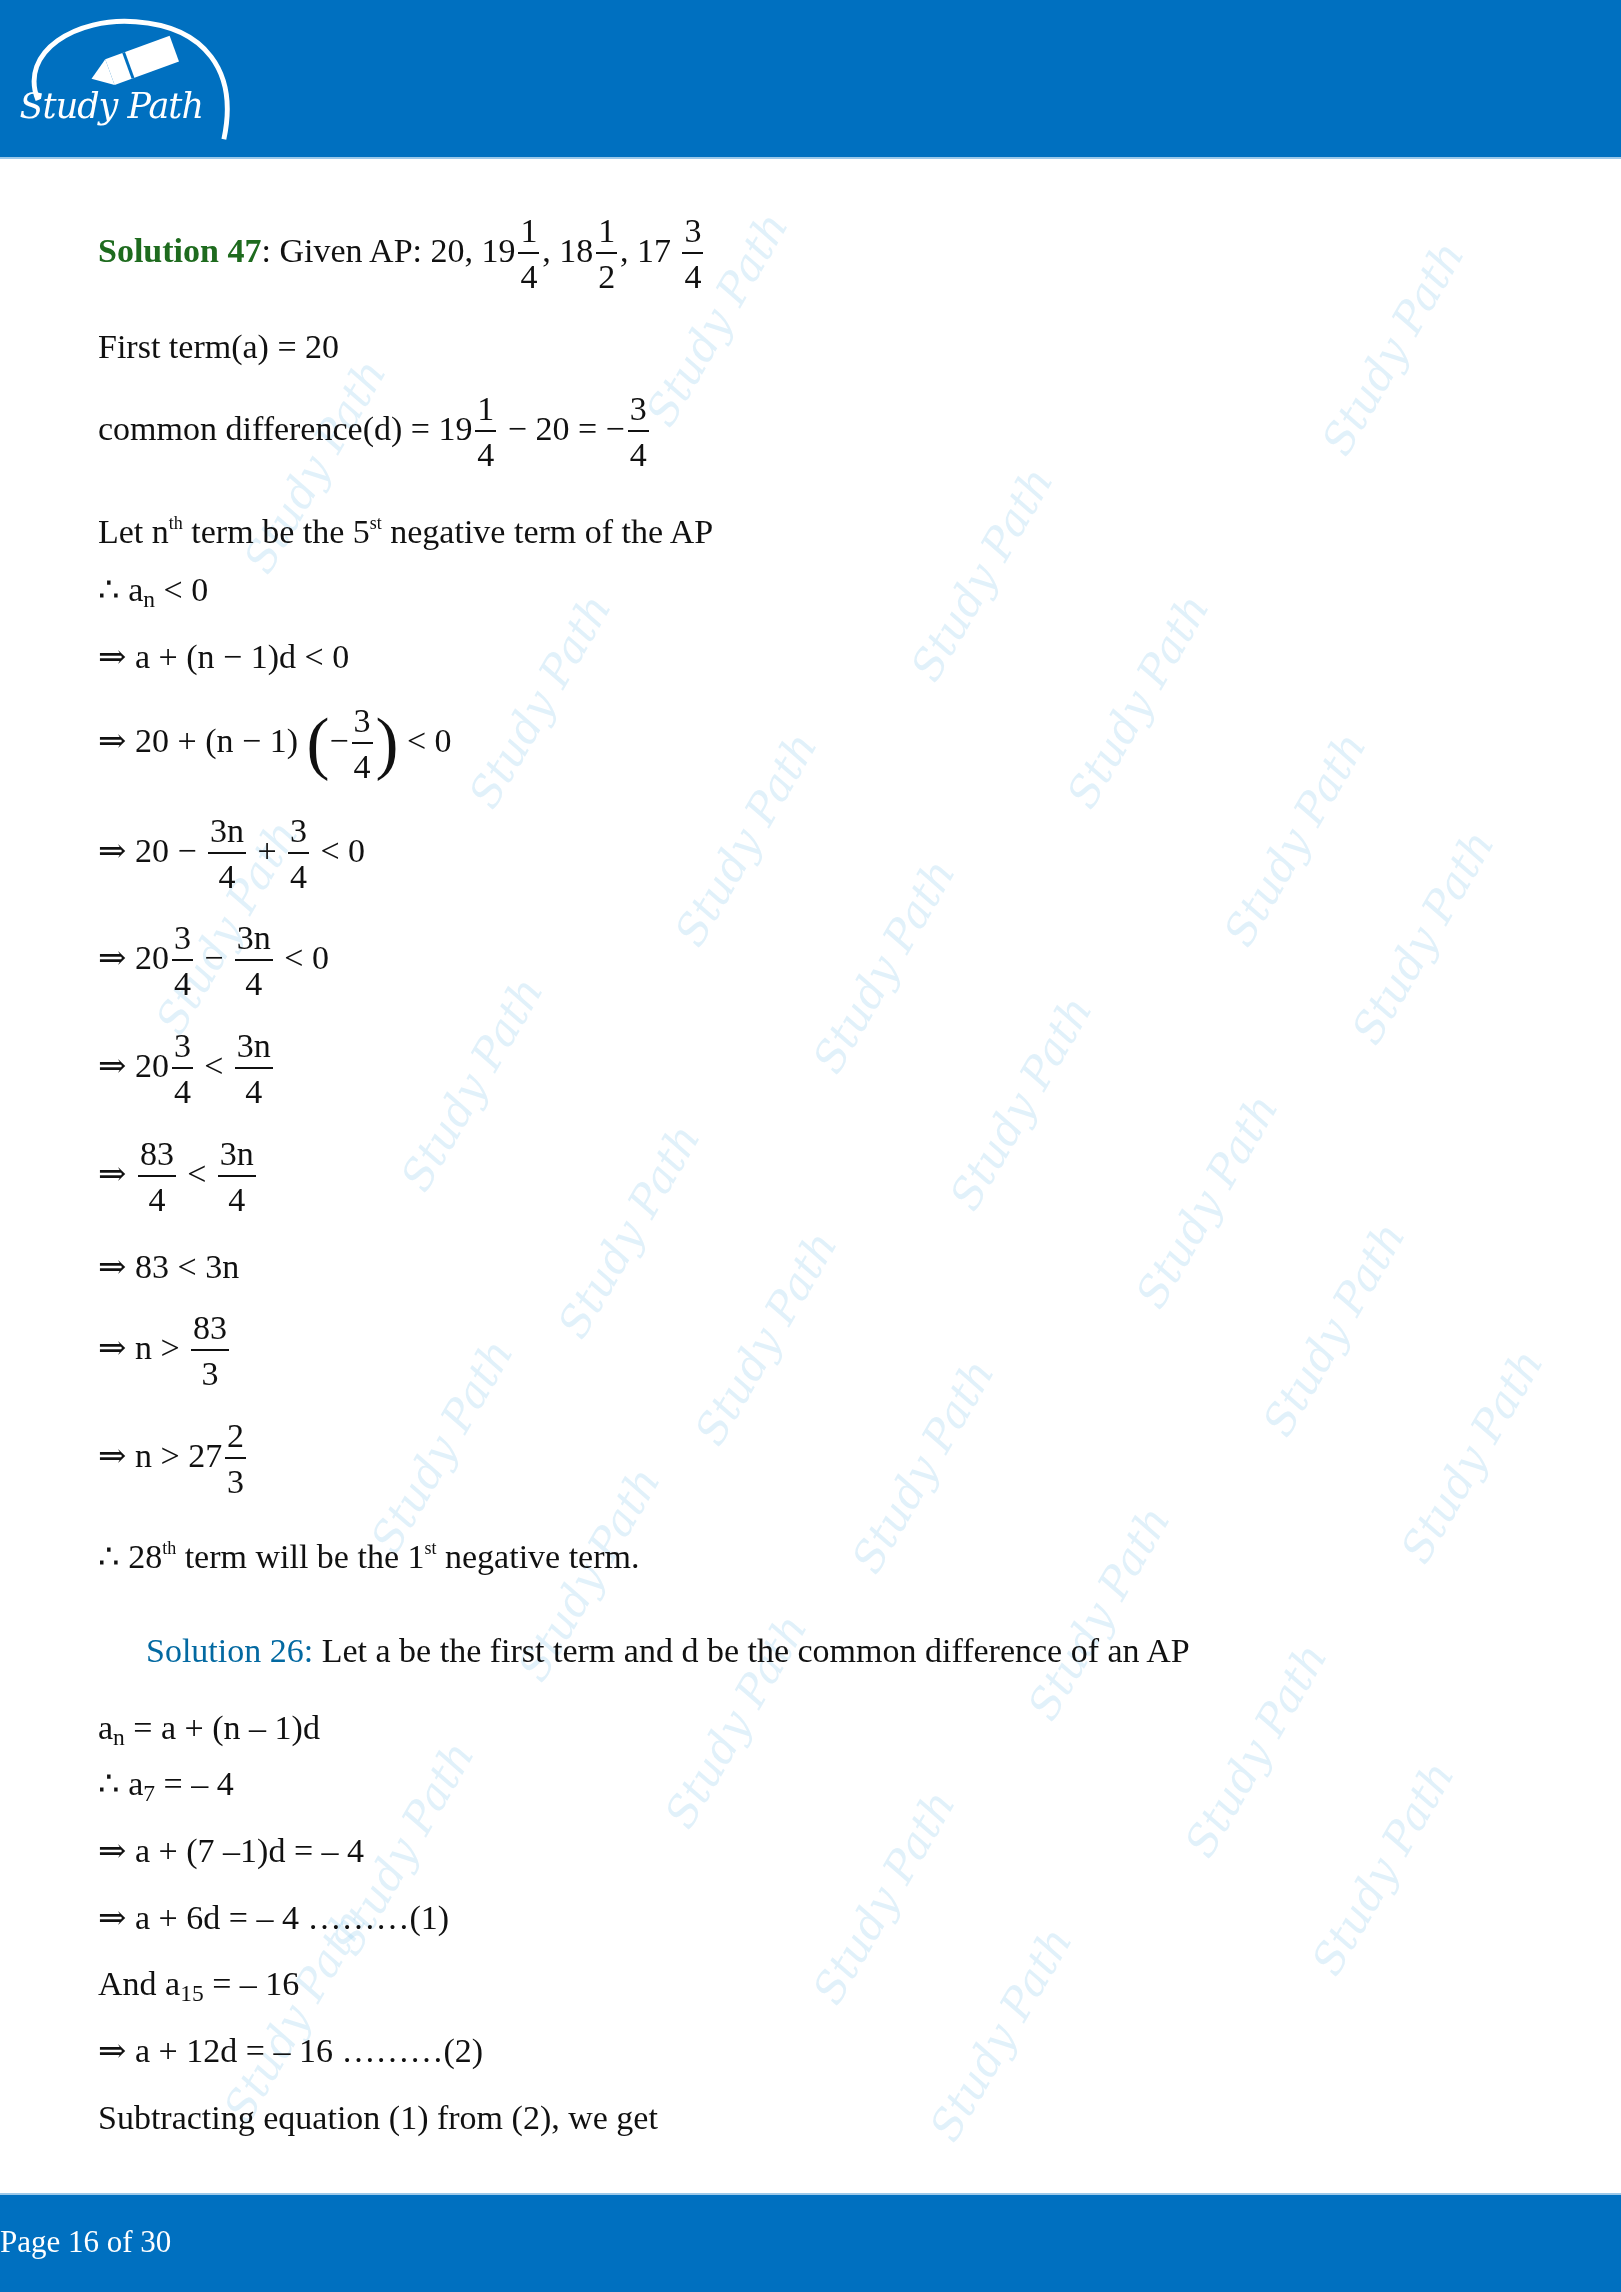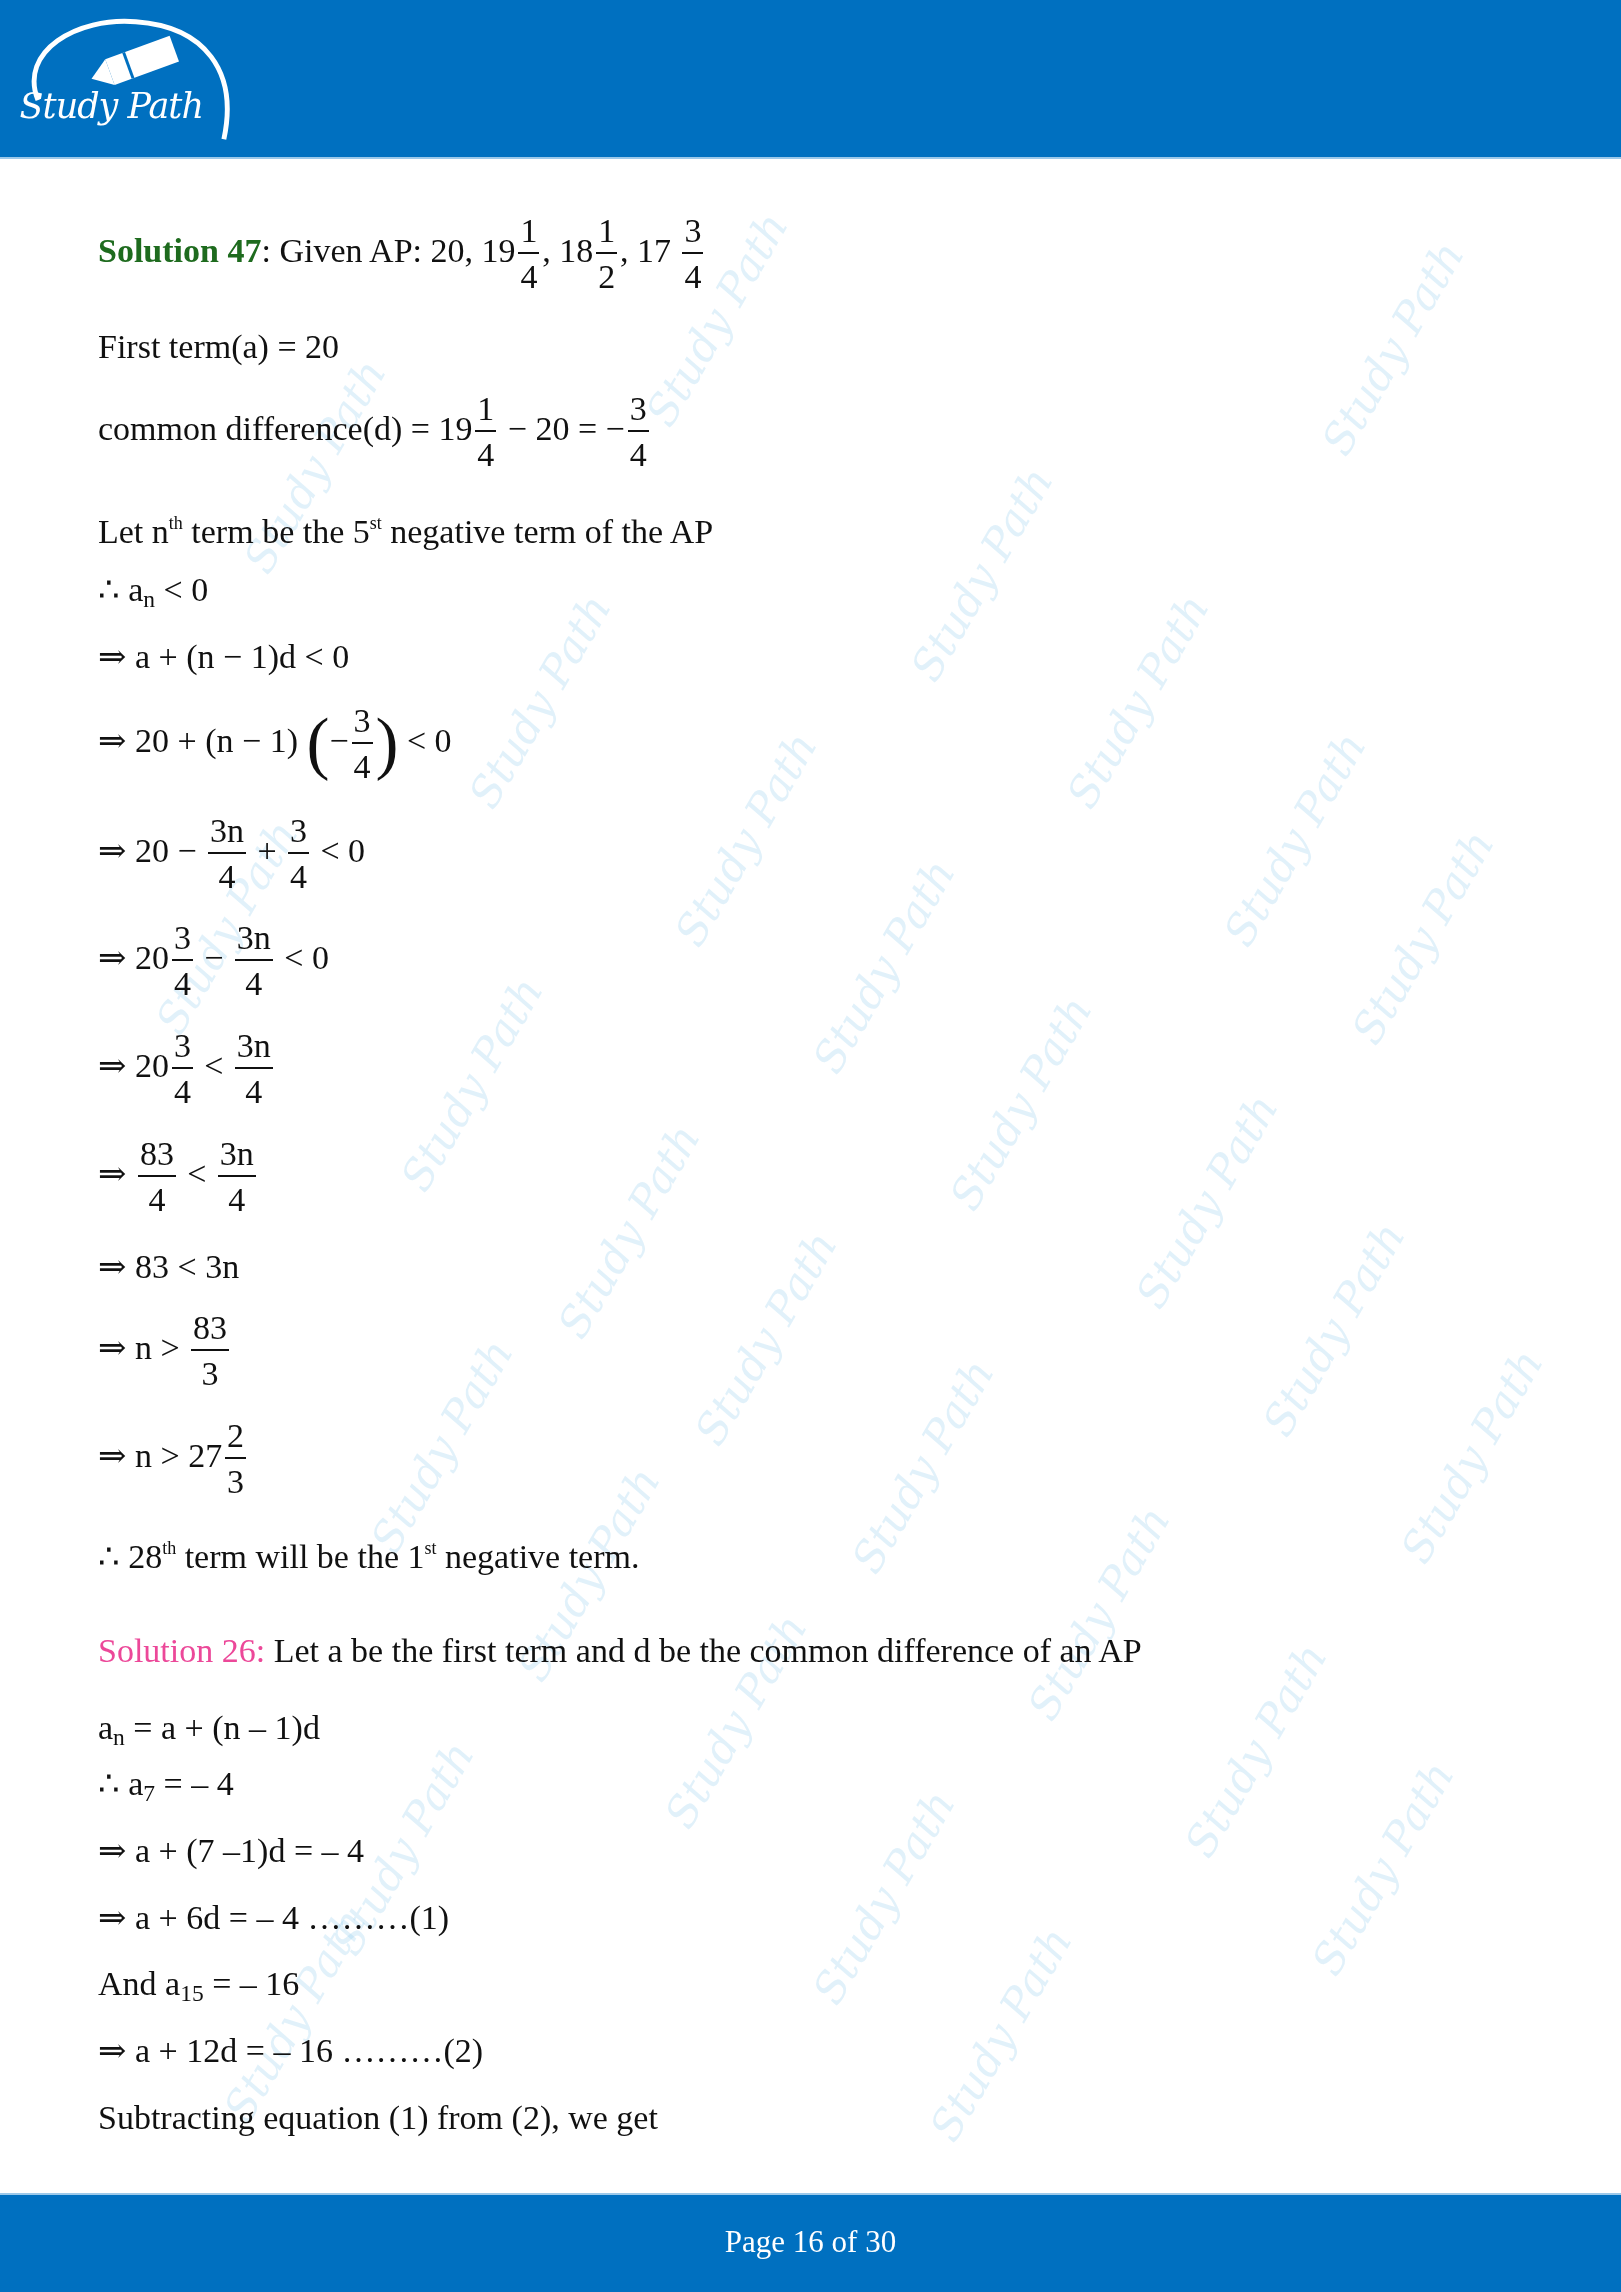--- a/index.html
+++ b/index.html
@@ -24,33 +24,33 @@
   }
   .logo-text {
     position: absolute; left: 19.6px; top: 86px; color: #fff; font-style: italic;
     font-size: 35px; font-family: "DejaVu Serif", serif; letter-spacing: -1px;
   }
   .footer {
     position: absolute; left: 0; top: 2193px; width: 1621px; height: 100px;
     background: #0070c0; border-top: 2.9px solid #9cc9ea;
   }
   .footer-text {
-    position: absolute; left: 0; top: 29px; width: 1621px; text-align: center;
+    position: absolute; left: 0; top: 29px; width: 1621px; text-align: left;
     color: #ffffff; font-size: 31px;
   }
   .watermark {
     position: absolute; color: rgba(120, 190, 230, 0.22); font-style: italic;
     font-size: 43px; transform: rotate(-60deg); font-family: "DejaVu Serif", serif;
     white-space: nowrap; pointer-events: none;
   }
   .line {
     position: absolute; left: 98px; font-size: 34px; line-height: 43px; white-space: nowrap;
   }
   .sol-label { color: #1e6b1e; font-weight: bold; }
-  .sol-label2 { color: #ec4899; }
+  .sol-label2 { color: #0369a1; margin-left: 48px; }
   .frac {
     display: inline-block; vertical-align: middle; text-align: center; margin: 0 2.9px;
     line-height: 1;
   }
   .frac .num { display: block; padding: 0 2px; border-bottom: 2.5px solid #111; padding-bottom: 3.9px; }
   .frac .den { display: block; padding-top: 5.9px; }
   sup { font-size: 18px; vertical-align: 13.7px; }
   sub { font-size: 23.5px; vertical-align: -5.9px; }
   .paren { font-size: 69px; vertical-align: middle; font-weight: 100; }
 </style>

